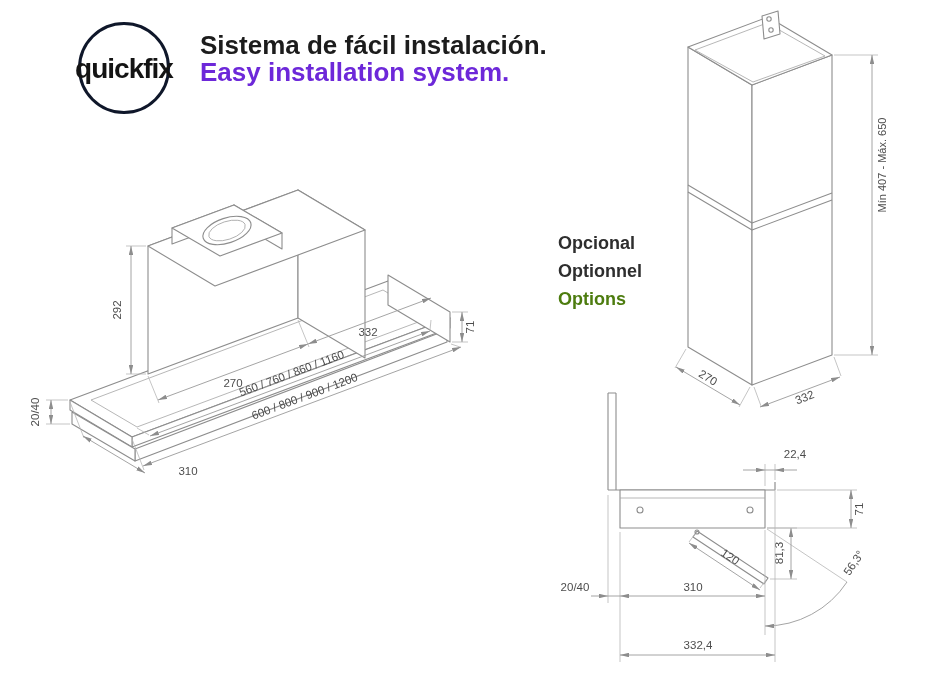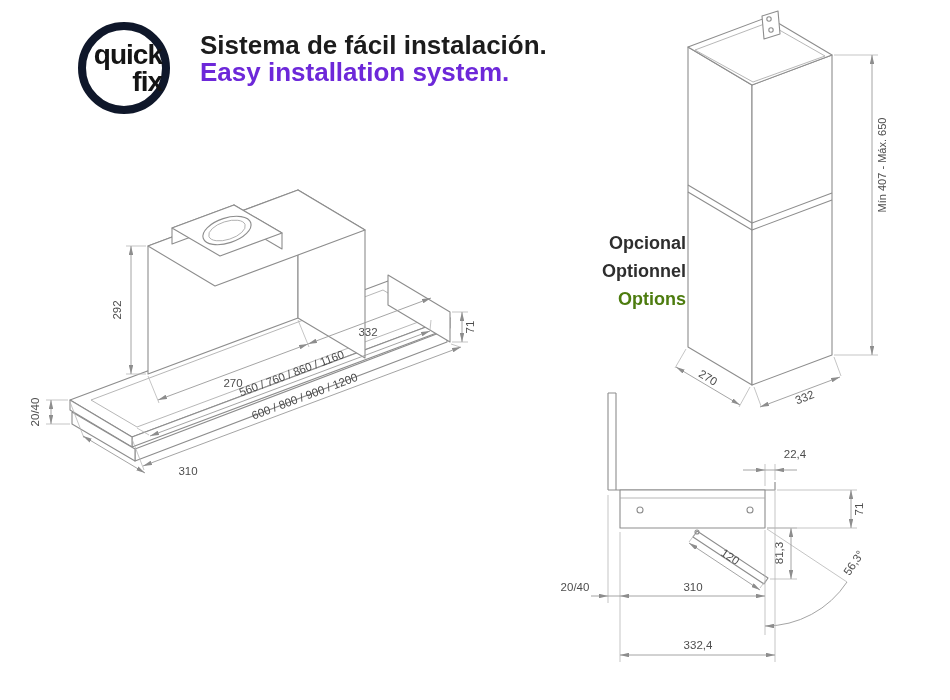--- a/index.html
+++ b/index.html
@@ -5,31 +5,31 @@
   * { margin:0; padding:0; box-sizing:border-box; }
   html,body { background:#ffffff; }
   body {
     width:950px; height:700px; position:relative; overflow:hidden;
     font-family:"Liberation Sans", sans-serif;
   }
   .canvas { position:absolute; inset:0; background:#fff; }
 
   .logo {
     position:absolute; left:78px; top:22px; width:92px; height:92px;
-    border:8px solid #0f172a; border-radius:50%;
-    display:flex; flex-direction:column; align-items:flex-end; justify-content:center;
+    border:3px solid #0f172a; border-radius:50%;
+    display:flex; flex-direction:row; align-items:center; justify-content:center;
     color:#141414; font-weight:bold;
   }
   .logo .ln { font-size:28px; line-height:27px; letter-spacing:-1px; }
 
   .titles { position:absolute; left:200px; top:32px; font-weight:bold; font-size:26px; line-height:27px; color:#1c1c1c; }
   .titles .en { color:#6d28d9; }
 
   .optional {
-    position:absolute; left:558px; top:229px; width:128px; text-align:right;
+    position:absolute; left:558px; top:229px; width:128px; text-align:left;
     font-size:18px; line-height:28px; font-weight:bold; color:#2e2e2e;
   }
   .optional .en { color:#4d7c0f; }
 
   .drawing { position:absolute; }
 
   .geo  { fill:none; stroke:#8d8d8d; stroke-width:1.1; stroke-linejoin:round; }
   .geow { fill:#ffffff; stroke:#8d8d8d; stroke-width:1.1; stroke-linejoin:round; }
   .thin { fill:none; stroke:#a5a5a5; stroke-width:0.8; stroke-linejoin:round; }
   .ext  { fill:none; stroke:#b6b6b6; stroke-width:0.8; }

